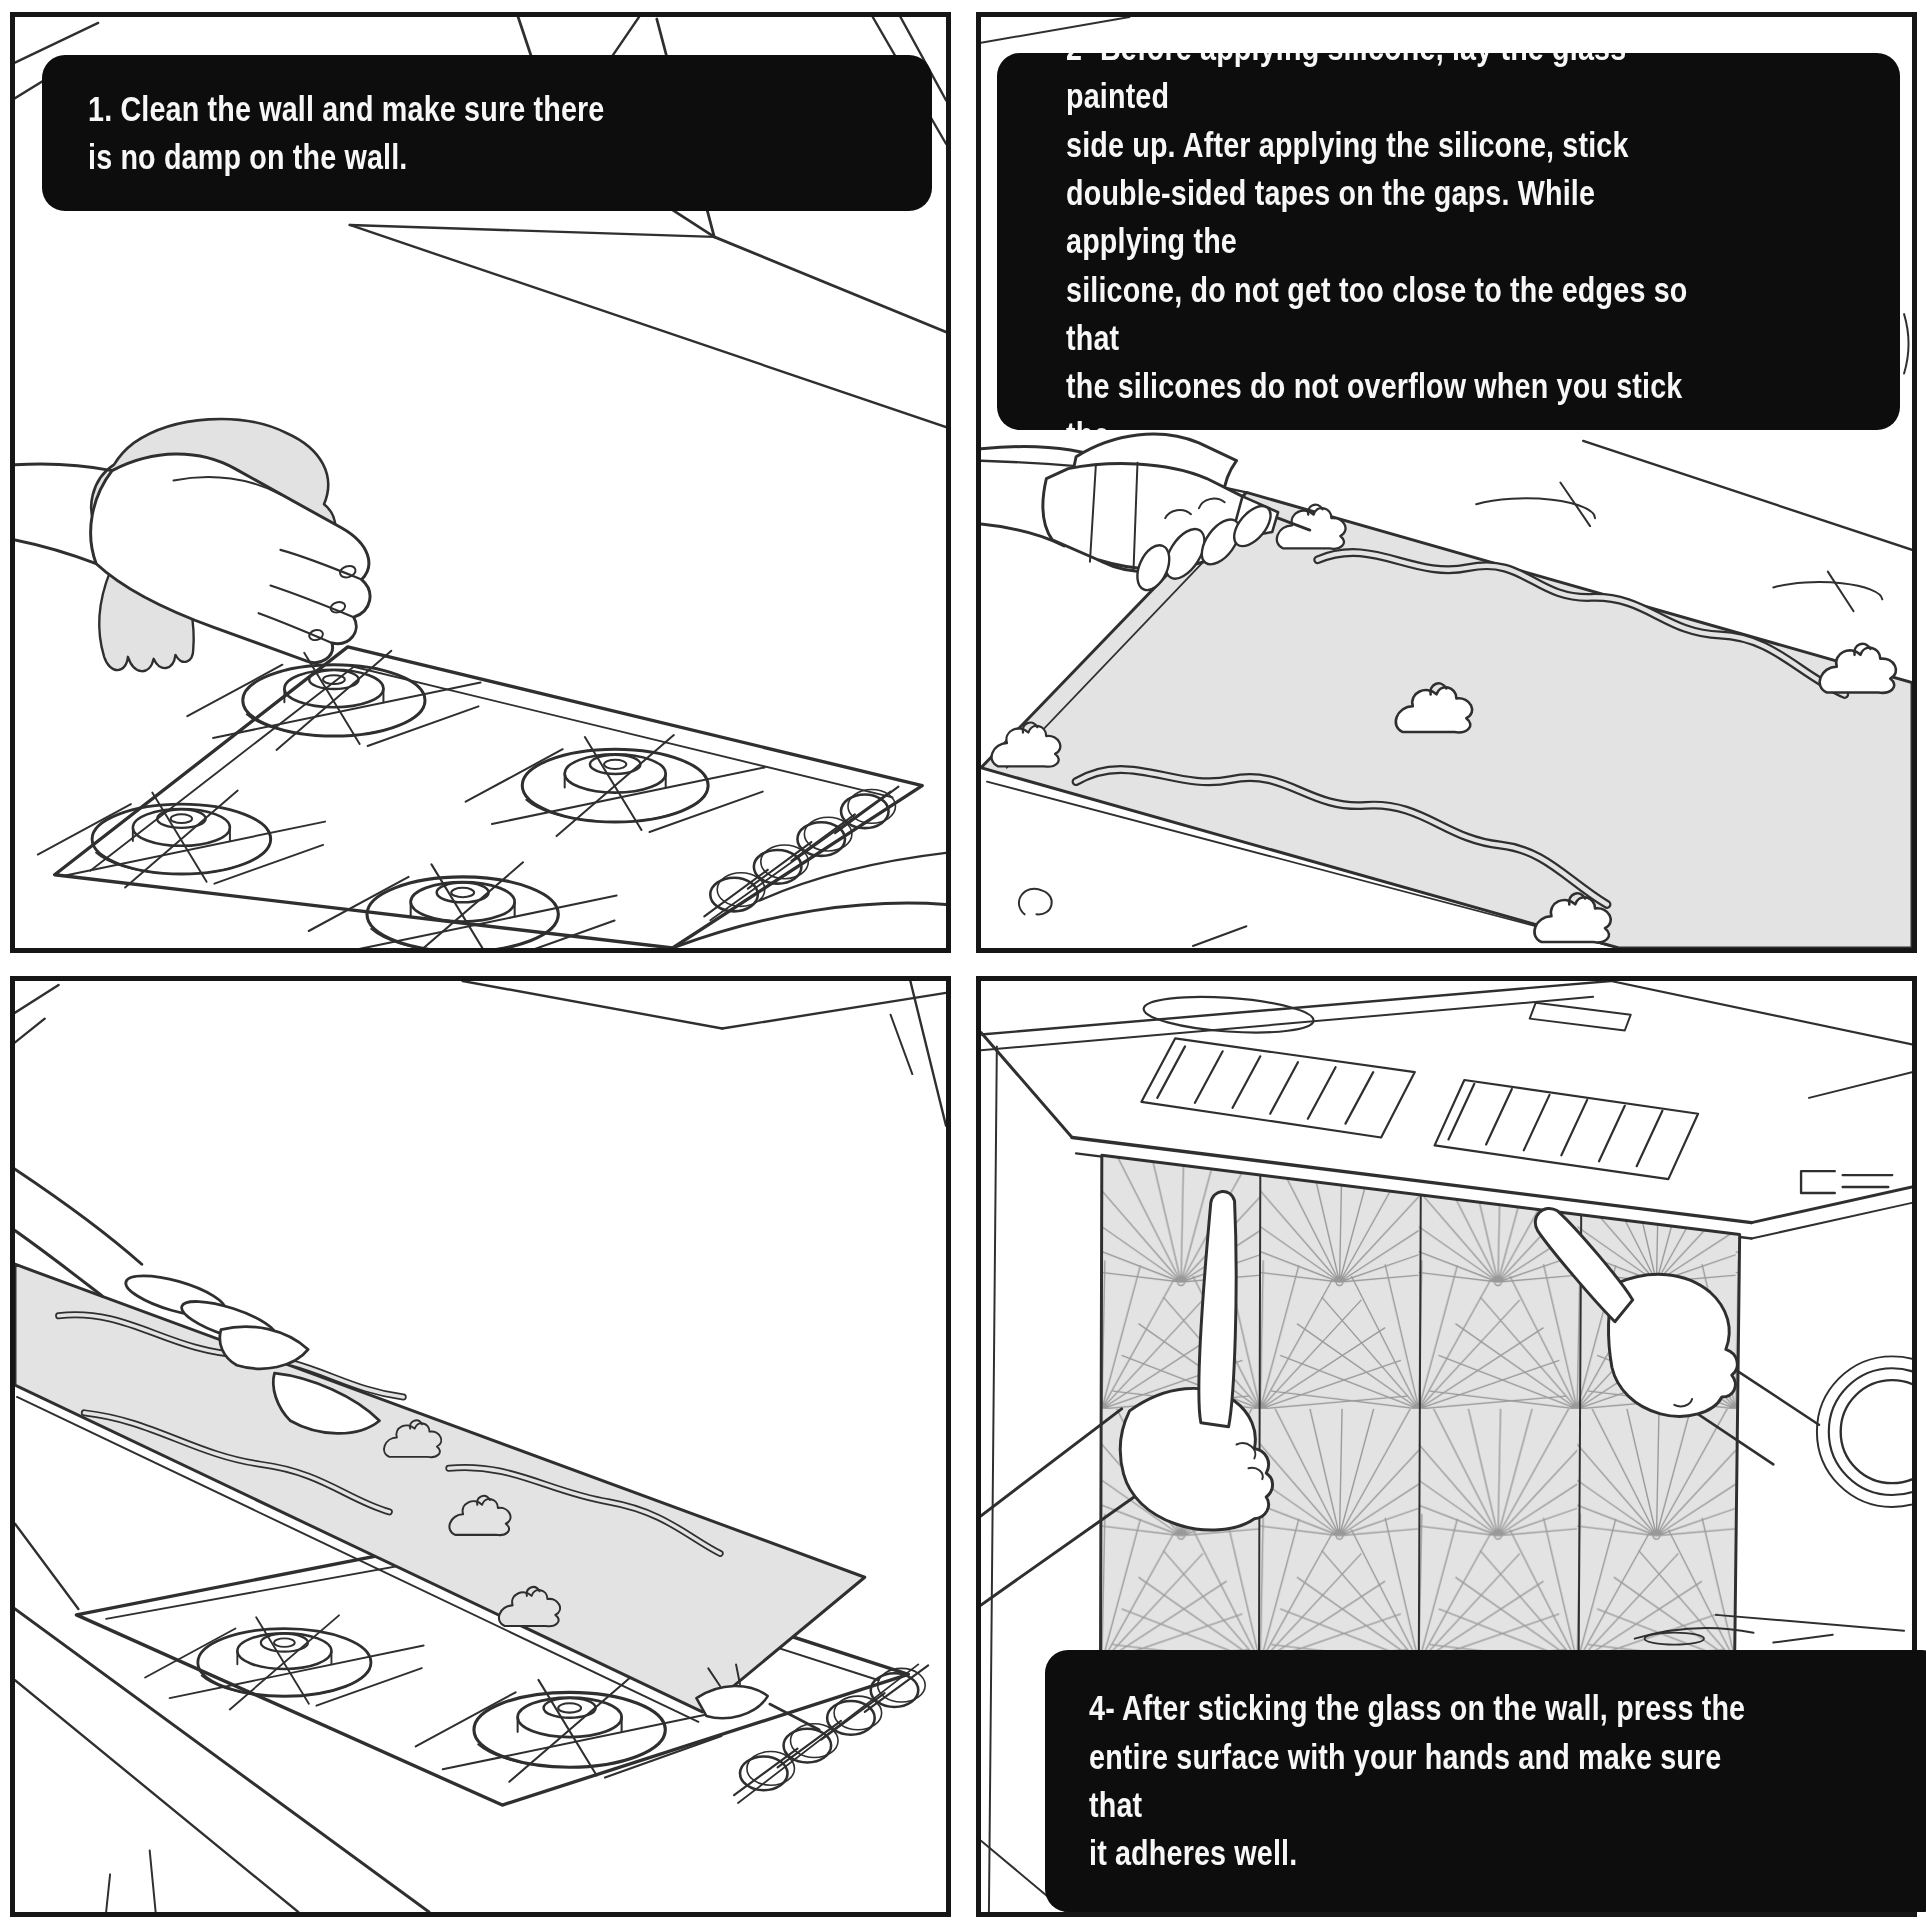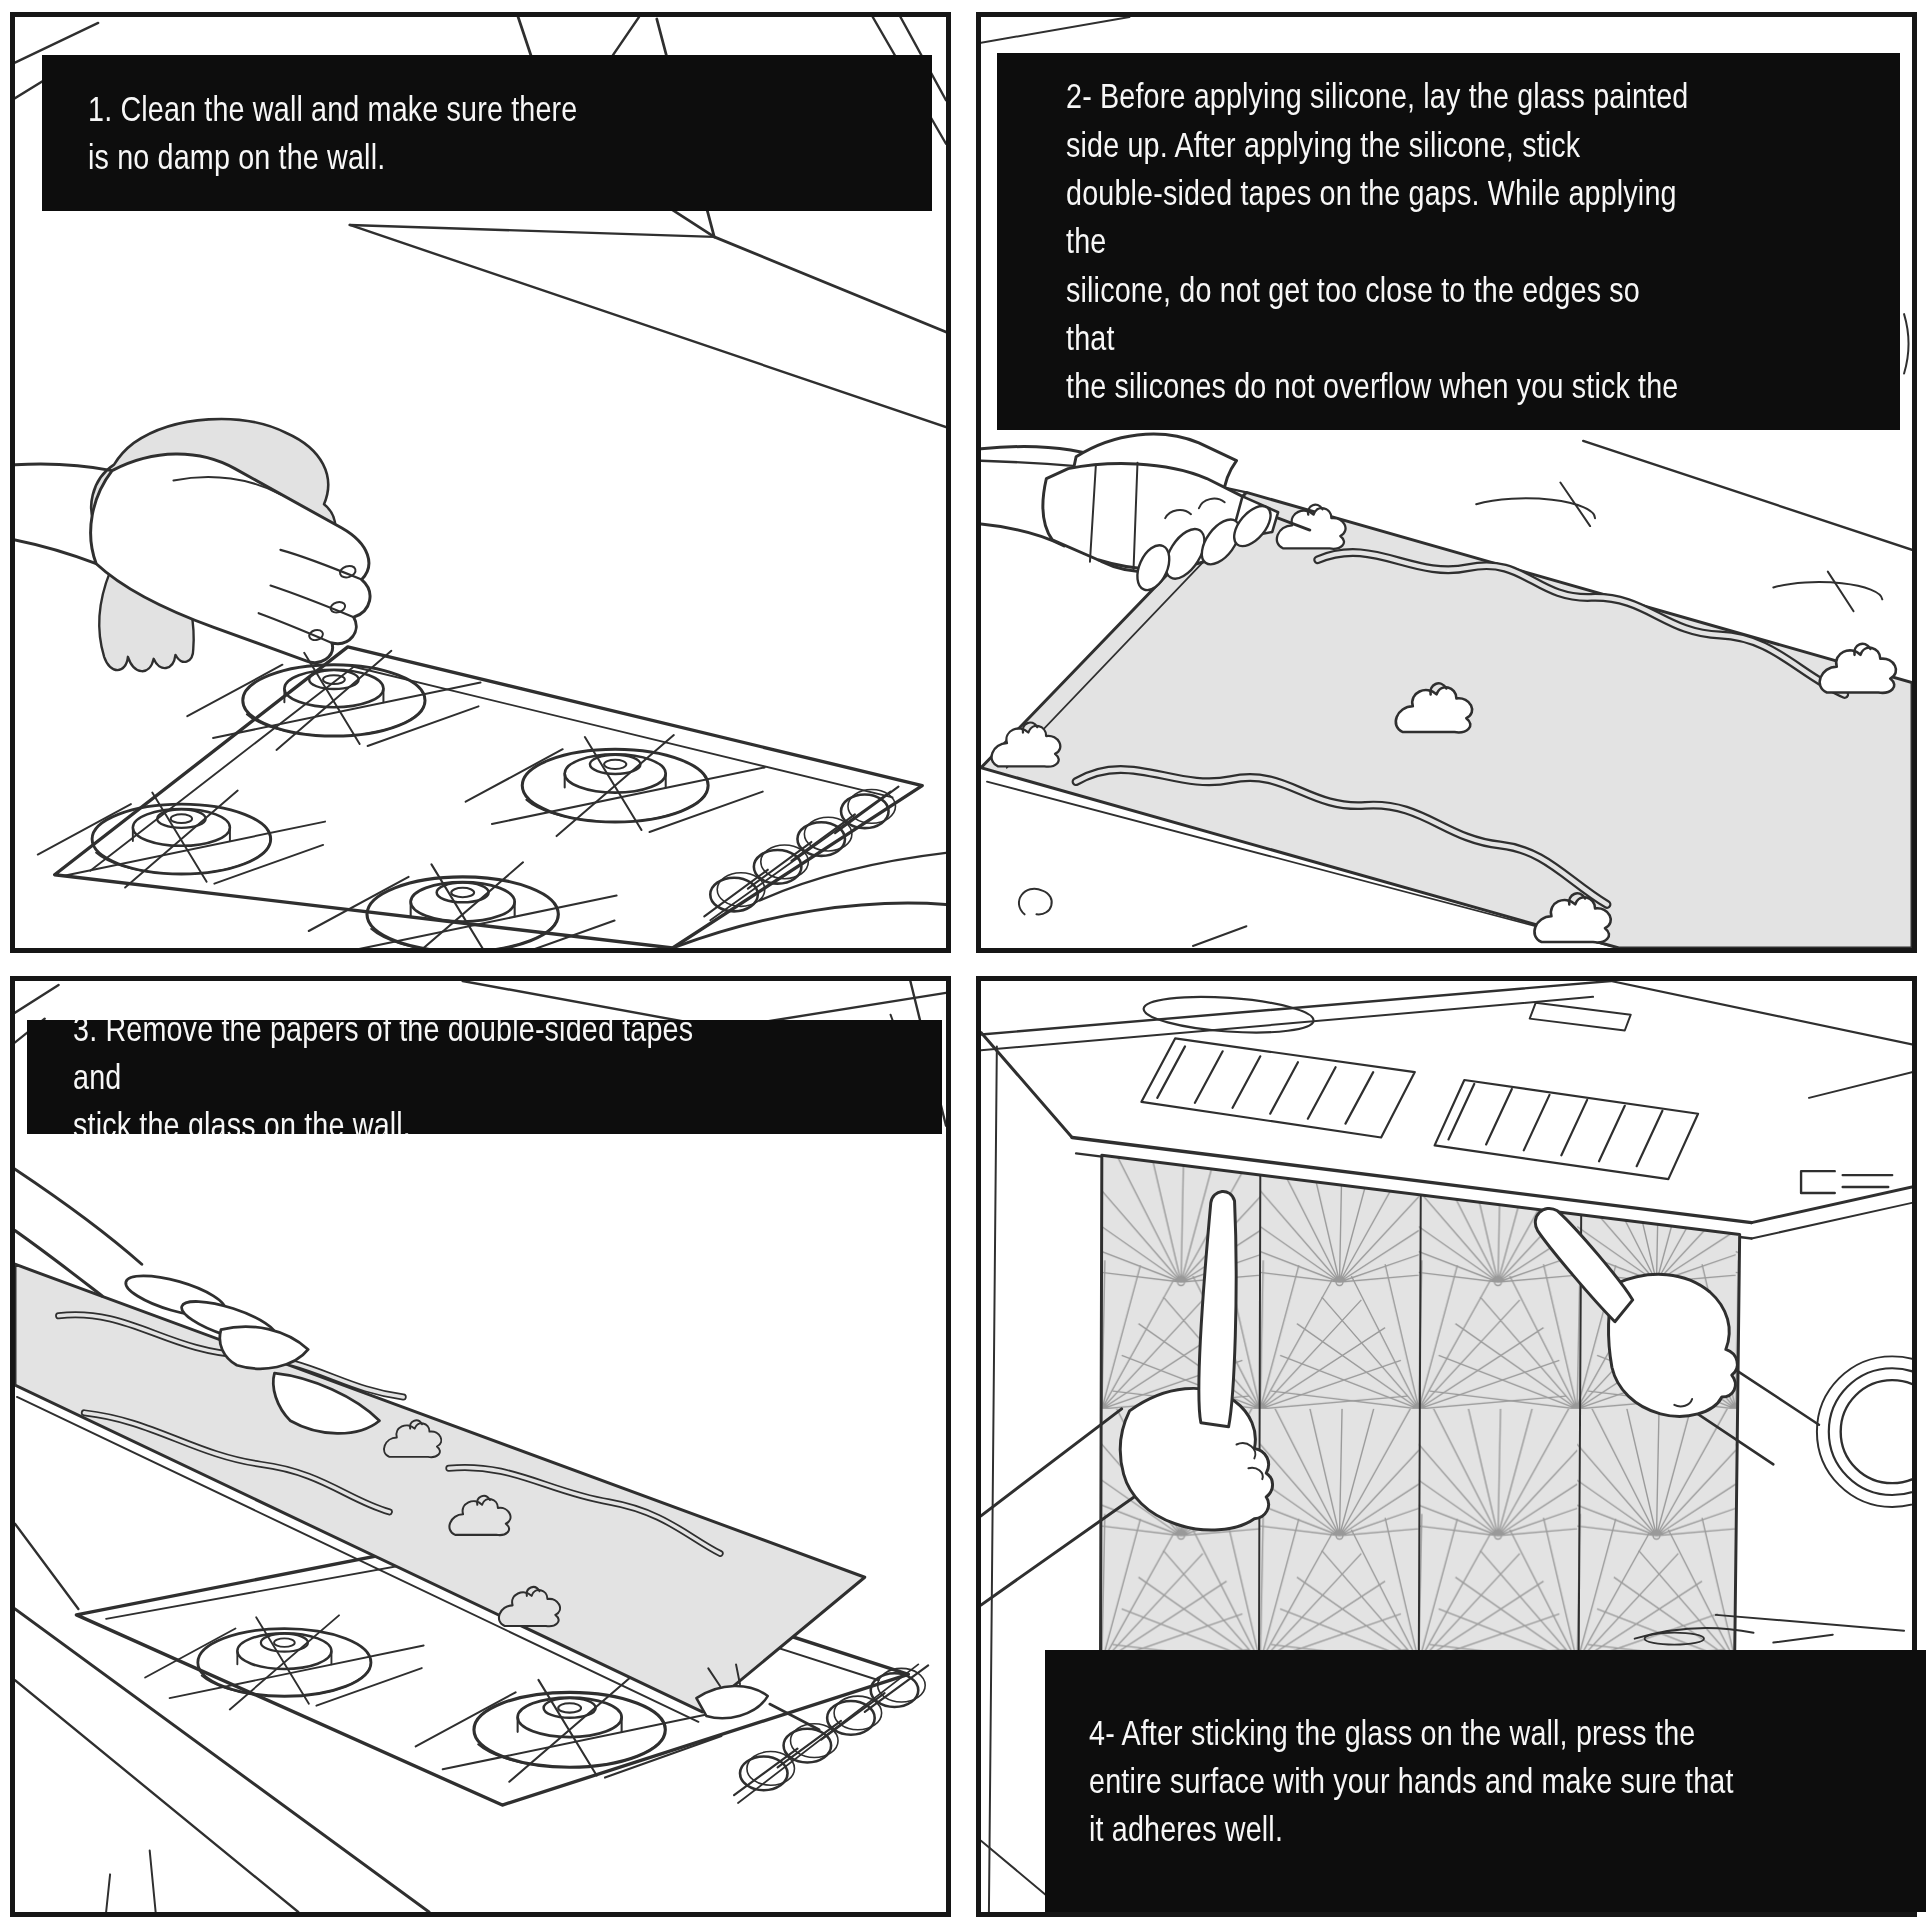--- a/index.html
+++ b/index.html
@@ -14,21 +14,21 @@
     position:absolute;width:941px;height:941px;background:#fff;
     border:5px solid var(--panel_border,#161616);
   }
   #p1{left:10px;top:12px}
   #p2{left:976px;top:12px}
   #p3{left:10px;top:976px}
   #p4{left:976px;top:976px}
   svg.illu{position:absolute;left:0;top:0;width:931px;height:931px;display:block;}
   .caption{
     position:absolute;background:var(--caption_bg,#0d0d0d);color:var(--caption_text,#f7f7f7);
-    display:flex;align-items:center;font-weight:400;overflow:hidden;
+    display:flex;align-items:center;font-weight:700;overflow:hidden;border-radius:23px;
   }
   .caption .txt{
     white-space:pre-line;font-size:35px;line-height:1.38;letter-spacing:0.2px;
     transform:scaleX(.82);transform-origin:0 50%;width:122%;
   }
   .cap1{left:27px;top:38px;width:890px;height:156px;padding:0 46px;}
   .cap2{left:16px;top:36px;width:903px;height:377px;padding:0 69px;}
   .cap3{left:12px;top:39px;width:915px;height:114px;padding:0 46px;}
   .cap4{left:16px;top:669px;width:900px;height:262px;padding:0 44px;margin-left:48px;}
 </style>
@@ -240,24 +240,20 @@
           <path fill="#ffffff" stroke-width="2.8" d="M262,396 C300,400 344,420 368,444 C346,462 306,460 278,444 C264,430 258,410 262,396 Z"></path>
         </g>
         <g>
           <path fill="#ffffff" stroke-width="2.6" d="M688,724 C712,708 742,708 760,722 C748,742 718,748 698,742 Z"></path>
           <path d="M712,712 L700,694" stroke-width="2"></path>
           <path d="M732,710 L728,690" stroke-width="2"></path>
           <path d="M762,730 L812,756" stroke-width="2.6"></path>
         </g>
       </g>
     </svg>
-    <div class="caption cap3">
-      <div class="txt">3. Remove the papers of the double-sided tapes and
-stick the glass on the wall.</div>
-    </div>
   </section>
 
   <section class="panel" id="p4">
     <svg class="illu" viewBox="0 0 940 940">
       <defs>
         <clipPath id="bsclip">
             <path d="M122,176 L766,256 L758,932 L120,932 Z"></path>
           </clipPath>
       </defs>
       <g stroke="#2f2f2f" fill="none" stroke-linecap="round" stroke-linejoin="round">

